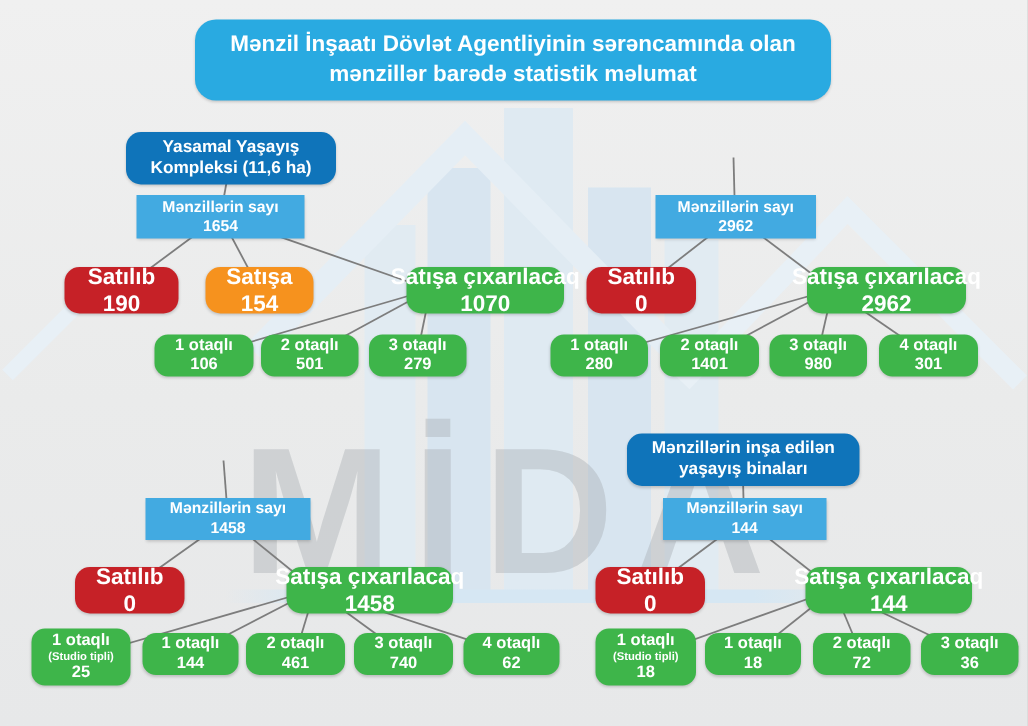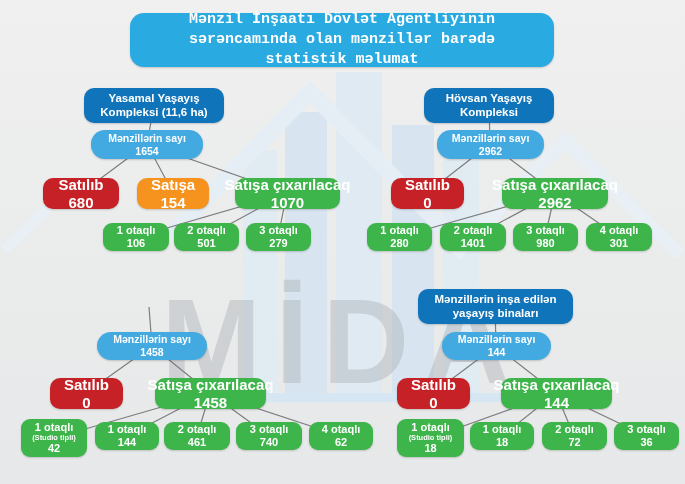--- a/index.html
+++ b/index.html
@@ -25,30 +25,29 @@
   .node{
     position:absolute;z-index:3;border-radius:10px;color:#fff;font-weight:bold;
     display:flex;flex-direction:column;align-items:center;justify-content:center;
     text-align:center;line-height:1.2;box-shadow:0 1px 2px rgba(0,0,0,0.18);
     padding:1px 4px;box-sizing:border-box;
   }
   .node span{white-space:nowrap;}
   #title-box{
     background:#29aae1;border-radius:14px;font-size:15px;line-height:1.35;
     padding:4px 14px;
-    font-family:Liberation Mono, monospace;
   }
   #title-box span{white-space:normal;}
   .hdr{background:#0f74ba;font-size:11.5px;border-radius:10px;padding:2px 6px;}
   .hdr span{white-space:normal;}
-  .cnt{background:#42aae1;font-size:10.5px;border-radius:14px;text-align:right;}
+  .cnt{background:#42aae1;font-size:10.5px;border-radius:0;text-align:right;}
   .status{font-size:15px;border-radius:10px;}
   .sold{background:#c62127;}
   .resv{background:#f6921e;}
-  .sale{background:#3eb54a;}
+  .sale{background:#3eb54a;margin-left:36px;}
   .leaf{background:#3eb54a;font-size:11px;border-radius:9px;}
   .sub{font-size:7.5px;line-height:1.1;}
 </style>
 </head>
 <body>
 
 <div id="canvas">
 
   <div class="tower" style="left:243px;top:150px;width:34px;height:246px;background:#e1ebf2;"></div>
   <div class="tower" style="left:285px;top:112px;width:42px;height:284px;background:#d8e5f0;"></div>
@@ -104,21 +103,21 @@
 
   <div class="node hdr" style="left:84px;top:88px;width:140px;height:35px;">
     <span>Yasamal Yaşayış Kompleksi (11,6 ha)</span>
   </div>
   <div class="node cnt" style="left:91px;top:130px;width:112px;height:29px;">
     <span>Mənzillərin sayı</span>
     <span>1654</span>
   </div>
   <div class="node status sold" style="left:43px;top:178px;width:76px;height:31px;">
     <span>Satılıb</span>
-    <span>680</span>
+    <span>190</span>
   </div>
   <div class="node status resv" style="left:137px;top:178px;width:72px;height:31px;">
     <span>Satışa</span>
     <span>154</span>
   </div>
   <div class="node status sale" style="left:235px;top:178px;width:105px;height:31px;">
     <span>Satışa çıxarılacaq</span>
     <span>1070</span>
   </div>
   <div class="node leaf" style="left:103px;top:223px;width:66px;height:28px;">
@@ -127,23 +126,20 @@
   </div>
   <div class="node leaf" style="left:174px;top:223px;width:65px;height:28px;">
     <span>2 otaqlı</span>
     <span>501</span>
   </div>
   <div class="node leaf" style="left:246px;top:223px;width:65px;height:28px;">
     <span>3 otaqlı</span>
     <span>279</span>
   </div>
 
-  <div class="node hdr" style="left:424px;top:88px;width:130px;height:35px;">
-    <span>Hövsan Yaşayış Kompleksi</span>
-  </div>
   <div class="node cnt" style="left:437px;top:130px;width:107px;height:29px;">
     <span>Mənzillərin sayı</span>
     <span>2962</span>
   </div>
   <div class="node status sold" style="left:391px;top:178px;width:73px;height:31px;">
     <span>Satılıb</span>
     <span>0</span>
   </div>
   <div class="node status sale" style="left:502px;top:178px;width:106px;height:31px;">
     <span>Satışa çıxarılacaq</span>
@@ -174,21 +170,21 @@
     <span>Satılıb</span>
     <span>0</span>
   </div>
   <div class="node status sale" style="left:155px;top:378px;width:111px;height:31px;">
     <span>Satışa çıxarılacaq</span>
     <span>1458</span>
   </div>
   <div class="node leaf" style="left:21px;top:419px;width:66px;height:38px;">
     <span>1 otaqlı</span>
     <span class="sub">(Studio tipli)</span>
-    <span>42</span>
+    <span>25</span>
   </div>
   <div class="node leaf" style="left:95px;top:422px;width:64px;height:28px;">
     <span>1 otaqlı</span>
     <span>144</span>
   </div>
   <div class="node leaf" style="left:164px;top:422px;width:66px;height:28px;">
     <span>2 otaqlı</span>
     <span>461</span>
   </div>
   <div class="node leaf" style="left:236px;top:422px;width:66px;height:28px;">

